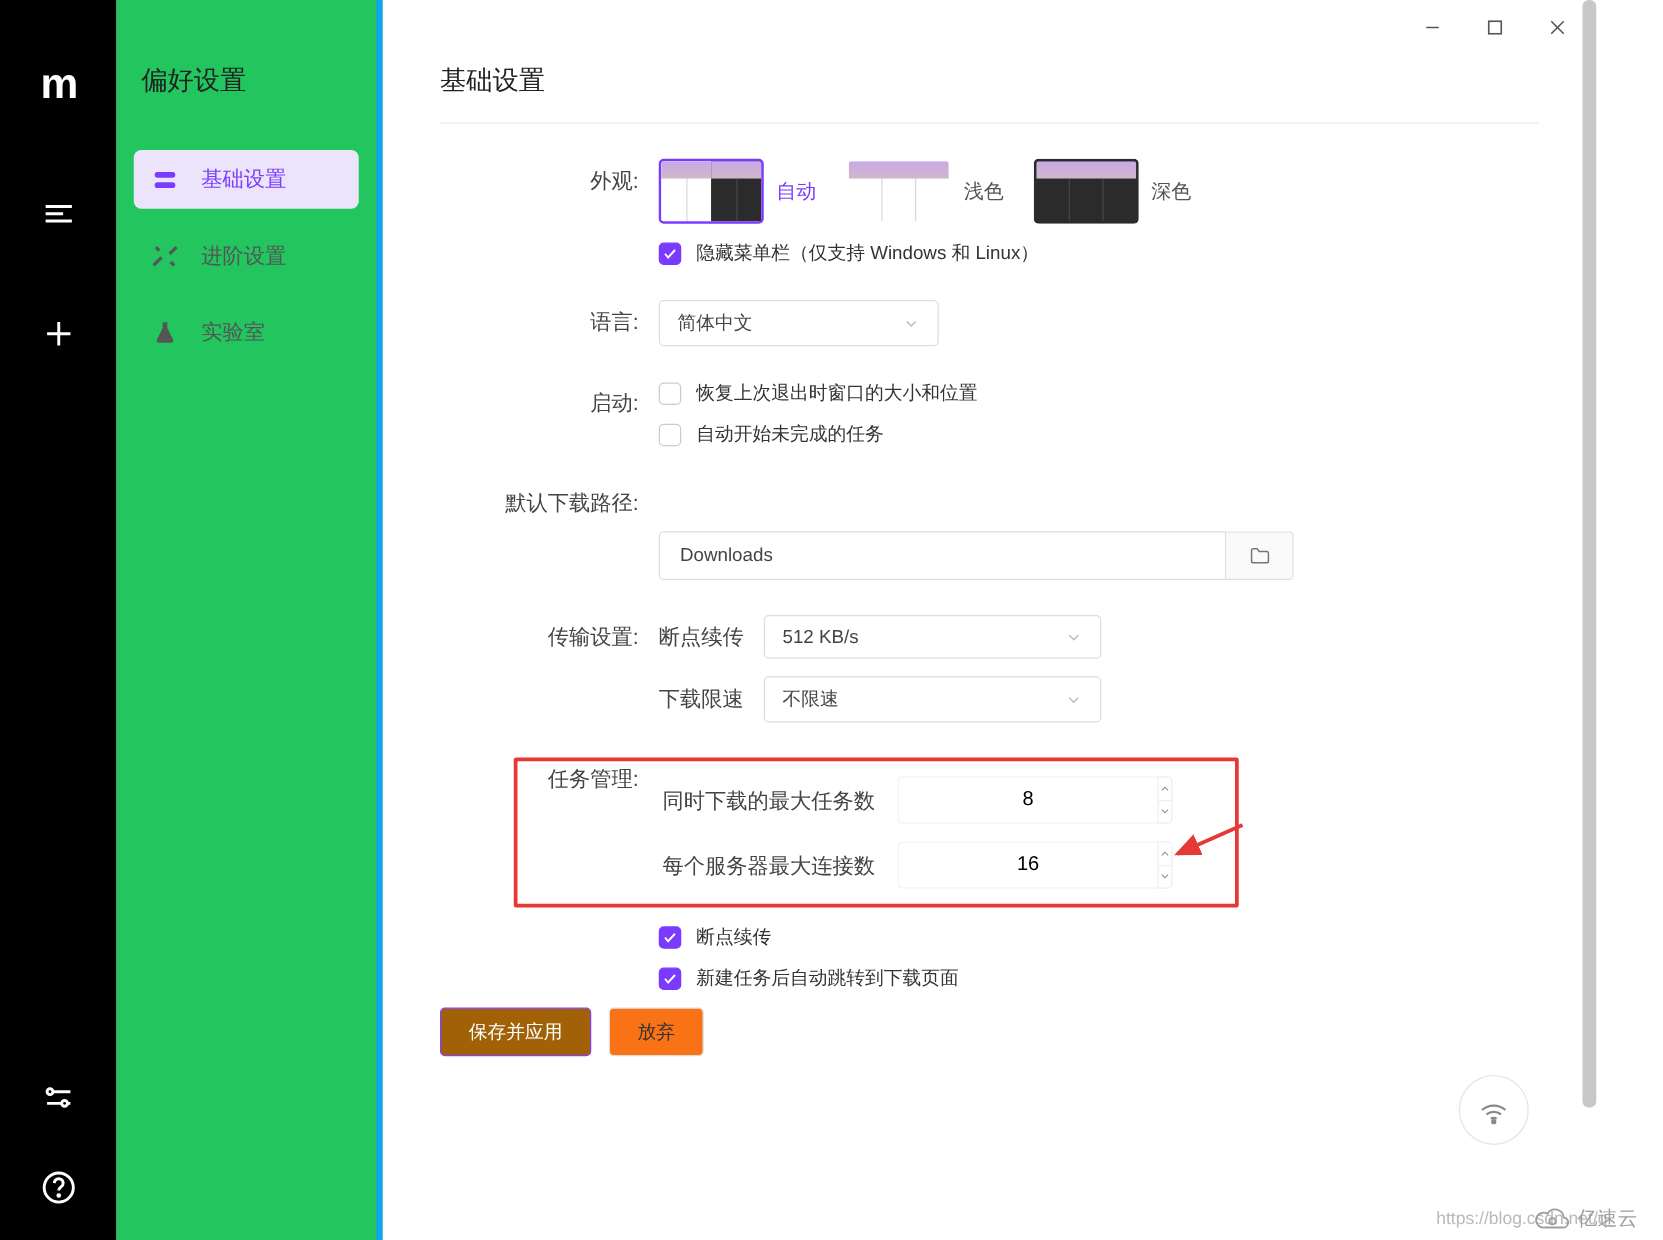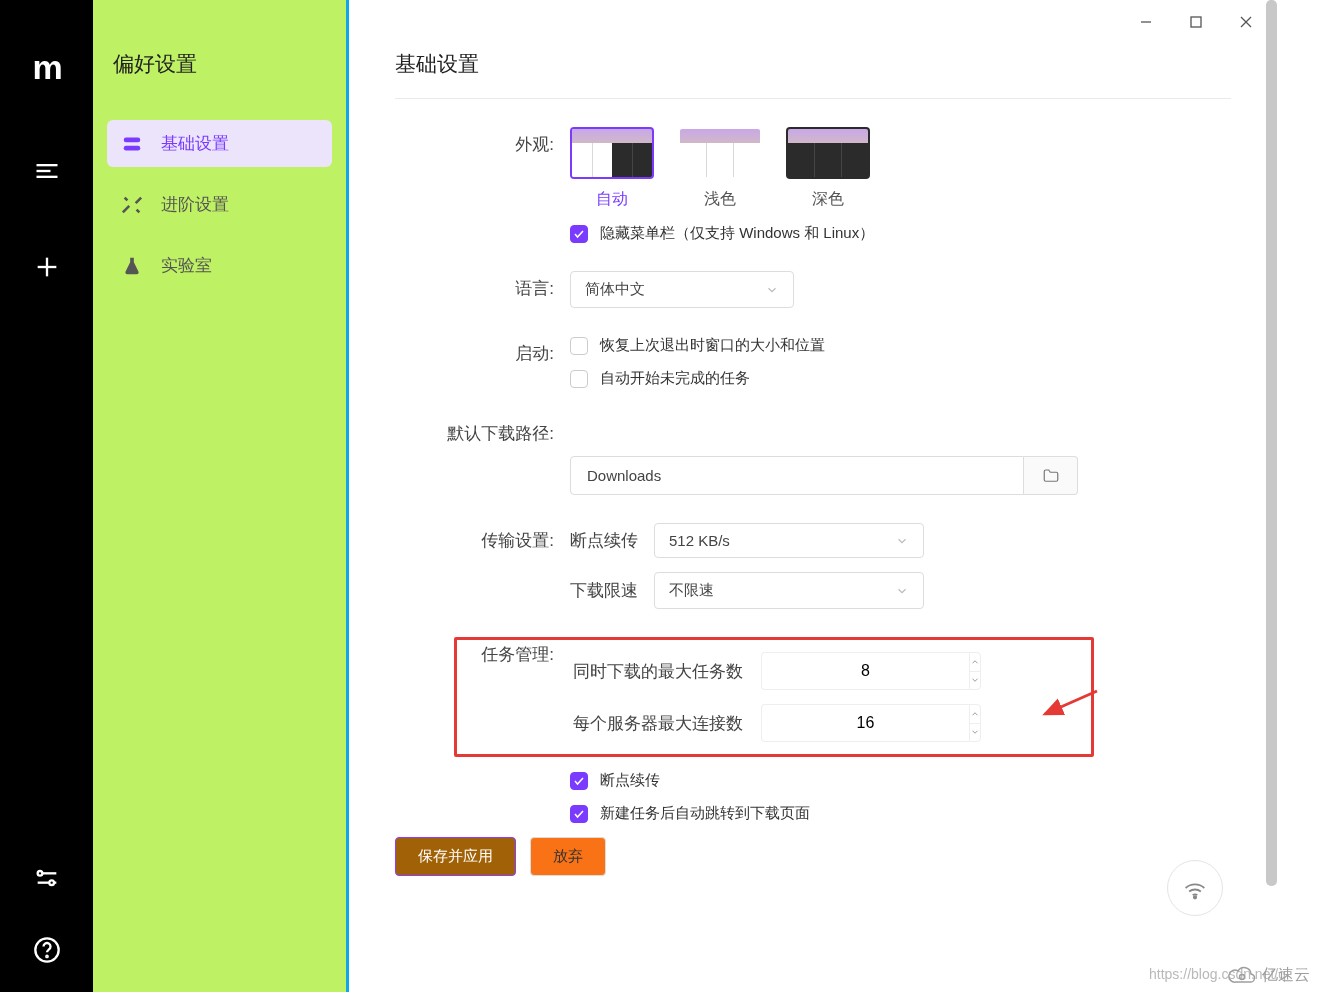--- a/index.html
+++ b/index.html
@@ -51,24 +51,24 @@
   position: absolute;
   bottom: 20px;
   left: 0; right: 0;
   display: flex;
   flex-direction: column;
   align-items: center;
   gap: 28px;
 }
 
 .sidebar {
-  width: 256px;
-  background: #bef264;
+  width: 213px;
+  background: #22c55e;
   padding: 50px 14px 0 14px;
-  border-right: 3px solid #0ea5e9;
+  border-right: 5px solid #0ea5e9;
 }
 .sidebar-title {
   font-size: 21px;
   color: #222;
   margin-bottom: 42px;
   padding-left: 6px;
 }
 .sidebar-item {
   display: flex;
   align-items: center;
@@ -136,21 +136,21 @@
   display: flex;
   flex-direction: column;
   gap: 14px;
 }
 .theme-row {
   display: flex;
   gap: 24px;
 }
 .theme-opt {
   display: flex;
-  flex-direction: column;
+  flex-direction: row;
   align-items: center;
   gap: 10px;
   cursor: pointer;
 }
 .theme-thumb {
   width: 84px; height: 52px;
   border-radius: 4px;
   border: 2px solid transparent;
   position: relative;
   overflow: hidden;
@@ -258,21 +258,21 @@
 .highlight-box {
   border: 3px solid #e53935;
   border-radius: 2px;
   padding: 12px 16px 12px 0;
   margin-left: -116px;
   padding-left: 116px;
   position: relative;
   display: flex;
   flex-direction: column;
   gap: 14px;
-  width: 640px;
+  width: 580px;
 }
 .arrow {
   position: absolute;
   right: -14px;
   top: 46px;
   color: #e53935;
 }
 .actions {
   display: flex;
   gap: 14px;

